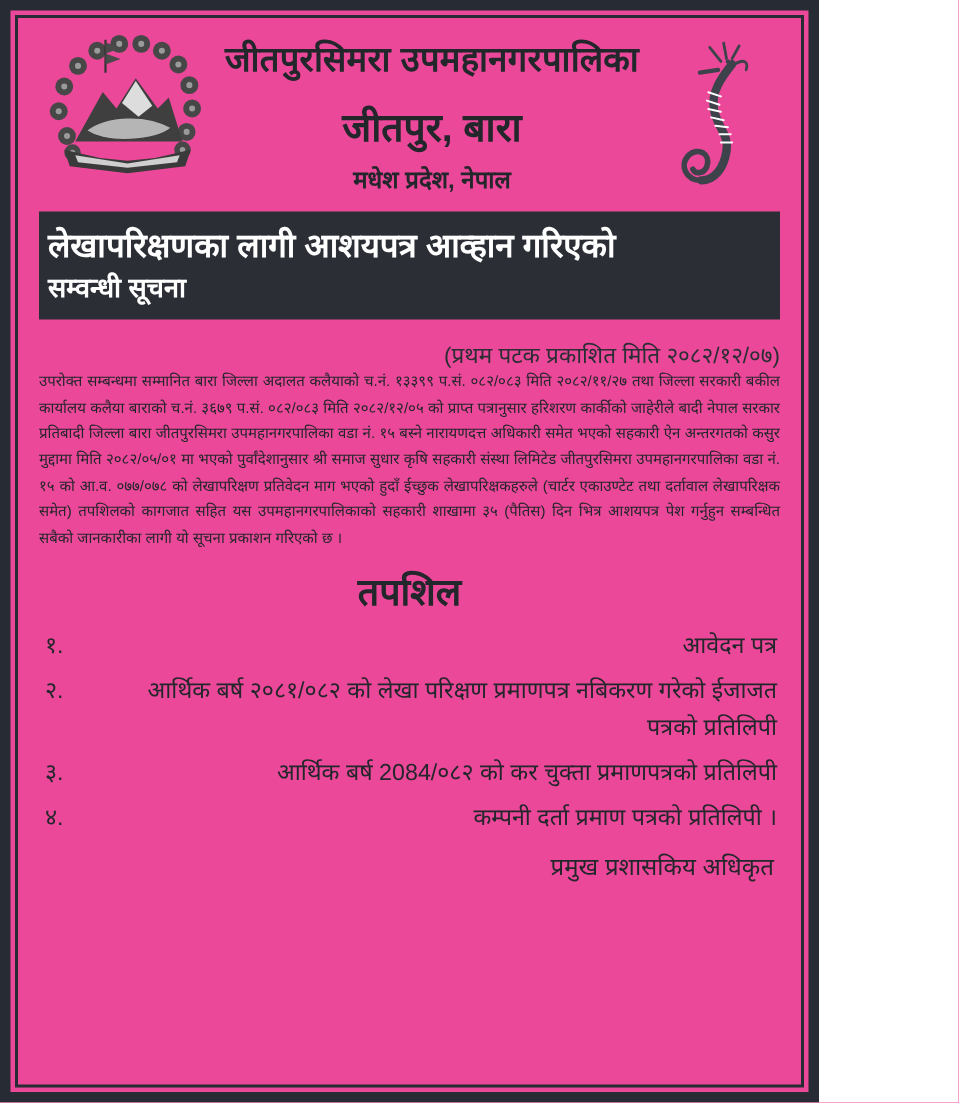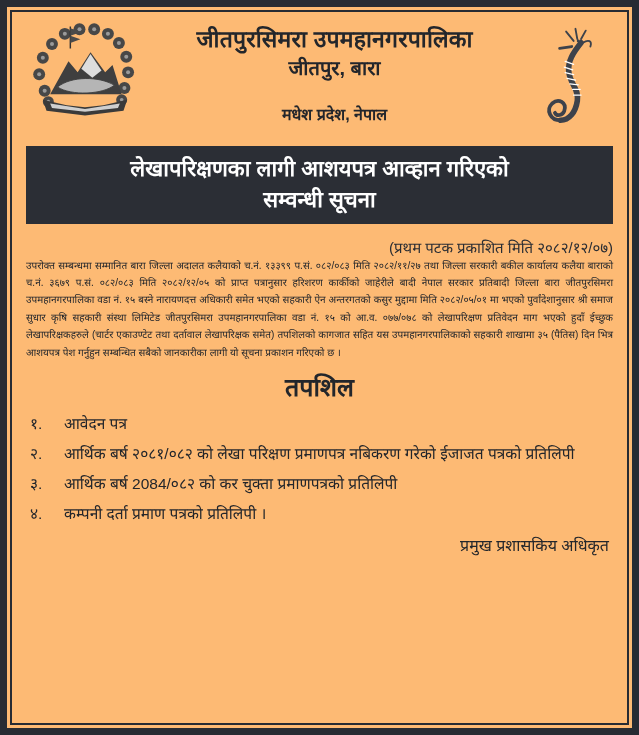--- a/index.html
+++ b/index.html
@@ -2,66 +2,65 @@
 <html><head>
 <meta charset="utf-8">
 <style>
   * { margin:0; padding:0; box-sizing:border-box; }
   body {
     background:#ffffff;
     font-family:"Liberation Sans","DejaVu Sans",sans-serif;
     color:#23262b;
   }
   .page {
-    width:639px; height:735px;
-    background:#fdba74;
+    width:546px; height:735px;
+    background:#ec4899;
     border:7px solid #272b33;
     padding:3px;
   }
   .inner {
     width:100%; height:100%;
     border:2px solid #272b33;
     padding:6px 14px 10px 14px;
     position:relative;
     overflow:hidden;
   }
   
   .header { position:relative; text-align:center; padding:4px 70px 2px 100px; }
   .emblem-left { position:absolute; left:4px; top:2px; width:110px; height:112px; }
   .logo-right { position:absolute; right:16px; top:8px; width:58px; height:112px; }
   .h-muni   { font-size:23px; font-weight:bold; letter-spacing:0.2px; }
   .h-office { font-size:31px; font-weight:bold; margin-top:2px; }
-  .h-addr   { font-size:20px; font-weight:bold; margin-top:0; }
-  .h-prov   { font-size:16px; font-weight:bold; margin-top:22px; }
+  .h-addr   { font-size:26px; font-weight:bold; margin-top:12px; }
+  .h-prov   { font-size:16px; font-weight:bold; margin-top:6px; }
   
   .banner {
-    margin-top:19px;
+    margin-top:9px;
     background:#2b2e35;
     color:#ffffff;
-    text-align:center;
     padding:7px 6px 9px 6px;
   }
   .banner .l1 { font-size:22px; font-weight:bold; line-height:1.45; }
-  .banner .l2 { font-size:22px; font-weight:bold; line-height:1.35; }
+  .banner .l2 { font-size:18px; font-weight:bold; line-height:1.35; }
   
   .pubdate { text-align:right; font-size:15px; margin-top:13px; color:#2a2d33; }
   
   .bodytext {
     font-size:10px;
     line-height:1.74;
     text-align:justify;
     color:#23262b;
   }
   
   .sched-head { text-align:center; font-size:25px; font-weight:bold; margin-top:8px; }
   .sched-list { margin-top:8px; }
   .sched-item { display:flex; gap:12px; padding-left:4px; margin-bottom:5px;
                 font-size:15.5px; line-height:1.62; }
   .sched-num  { flex:none; width:22px; }
-  .sched-text { flex:1; padding-right:2px; }
+  .sched-text { flex:1; padding-right:2px;text-align:right; }
   
   .signature { text-align:right; font-size:16px; margin-top:8px; padding-right:4px; }
 </style>
 </head>
 <body>
 
 <div class="page">
   <div class="inner">
 
     <div class="header">

